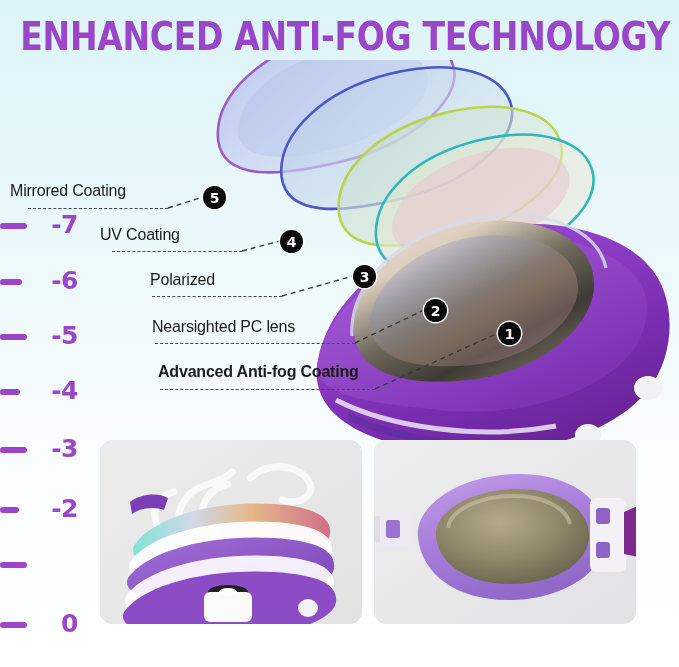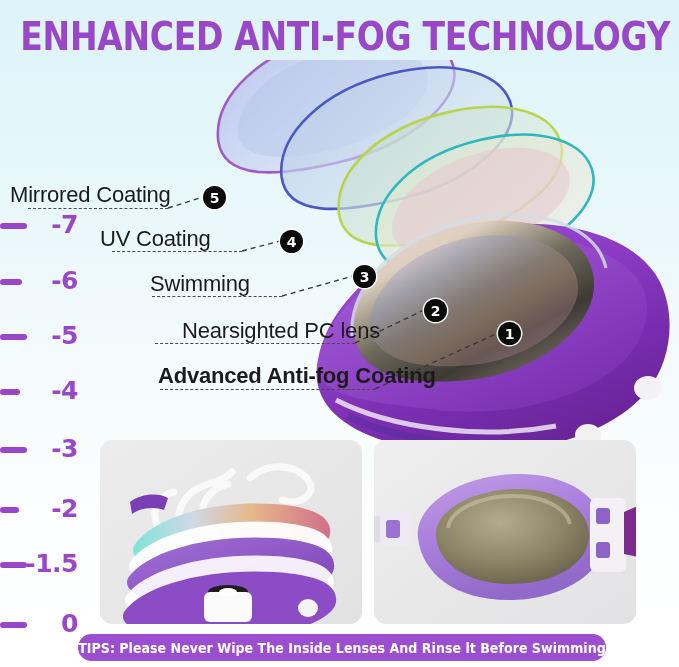--- a/index.html
+++ b/index.html
@@ -38,21 +38,21 @@
     position:absolute;top:0;width:78px;text-align:right;
     font-family:"DejaVu Sans","Liberation Sans",sans-serif;
     font-weight:700;font-size:25px;line-height:26px;color:#9a46c8;
     letter-spacing:-0.5px;
   }
 
   
   .callout{position:absolute;}
   .callout .ctext{
     font-family:"Liberation Sans", sans-serif;
-    font-size:22px;color:#1b1b1b;white-space:nowrap;
+    font-size:16px;color:#1b1b1b;white-space:nowrap;
     letter-spacing:-0.2px;
   }
   .callout .cline{
     position:absolute;left:0;height:0;
     border-top:1.4px dashed #4a4a4a;
   }
 
   
   .leader{position:absolute;pointer-events:none;}
   .leader svg{display:block;overflow:visible;}
@@ -205,21 +205,20 @@
       <div class="scale-row" style="top: 436px; width: 100px;">
         <div class="scale-tick" style="width: 27px;"></div>
         <div class="scale-val">-3</div>
       </div>
       <div class="scale-row" style="top: 496px; width: 100px;">
         <div class="scale-tick" style="width: 19px;"></div>
         <div class="scale-val">-2</div>
       </div>
       <div class="scale-row" style="top: 551px; width: 100px;">
         <div class="scale-tick" style="width: 27px;"></div>
-        <div class="scale-val">-1.5</div>
       </div>
       <div class="scale-row" style="top: 611px; width: 100px;">
         <div class="scale-tick" style="width: 27px;"></div>
         <div class="scale-val">0</div>
       </div>
     </div>
 
   <div id="callouts">
       <div class="callout" style="left: 0px; top: 0px;">
         <div class="cline" style="left: 28px; top: 208px; width: 140px;"></div>
@@ -241,31 +240,31 @@
         <div class="ctext" style="position: absolute; left: 100px; top: 226px;">UV Coating</div>
         <div class="badge" style="left: 280px; top: 230px;">4</div>
       </div>
       <div class="callout" style="left: 0px; top: 0px;">
         <div class="cline" style="left: 152px; top: 296px; width: 130px;"></div>
         <div class="leader" style="left: 282px; top: 276px;">
           <svg width="73" height="22">
             <line x1="0" y1="20" x2="71" y2="0" stroke="#3a3a3a" stroke-width="1.4" stroke-dasharray="5,4"></line>
           </svg>
         </div>
-        <div class="ctext" style="position: absolute; left: 150px; top: 271px;">Swimming</div>
+        <div class="ctext" style="position: absolute; left: 150px; top: 271px;">Polarized</div>
         <div class="badge" style="left: 353px; top: 265px;">3</div>
       </div>
       <div class="callout" style="left: 0px; top: 0px;">
         <div class="cline" style="left: 155px; top: 343px; width: 200px;"></div>
         <div class="leader" style="left: 355px; top: 310px;">
           <svg width="71" height="35">
             <line x1="0" y1="33" x2="69" y2="0" stroke="#3a3a3a" stroke-width="1.4" stroke-dasharray="5,4"></line>
           </svg>
         </div>
-        <div class="ctext" style="position: absolute; left: 152px; top: 318px; margin-left: 30px;">Nearsighted PC lens</div>
+        <div class="ctext" style="position: absolute; left: 152px; top: 318px;">Nearsighted PC lens</div>
         <div class="badge" style="left: 424px; top: 299px;">2</div>
       </div>
       <div class="callout" style="left: 0px; top: 0px;">
         <div class="cline" style="left: 160px; top: 389px; width: 215px;"></div>
         <div class="leader" style="left: 375px; top: 333px;">
           <svg width="125" height="58">
             <line x1="0" y1="56" x2="123" y2="0" stroke="#3a3a3a" stroke-width="1.4" stroke-dasharray="5,4"></line>
           </svg>
         </div>
         <div class="ctext" style="position: absolute; left: 158px; top: 363px; font-weight: bold;">Advanced Anti-fog Coating</div>
@@ -353,17 +352,14 @@
 
         <g transform="translate(-34,40)">
           <rect x="0" y="0" width="34" height="34" rx="6" fill="#eeeaf3"></rect>
           <rect x="8" y="8" width="14" height="18" rx="3" fill="#9a72cf"></rect>
           <path d="M-18,6 L2,4 L2,30 L-18,28 Z" fill="#dedce6"></path>
         </g>
       </g>
     </svg>
   </div>
 
-  <div id="tips">
-    <span class="tiptext">TIPS: Please Never Wipe The Inside Lenses And Rinse lt Before Swimming</span>
-  </div>
 
 </div>
 
 </body></html>

